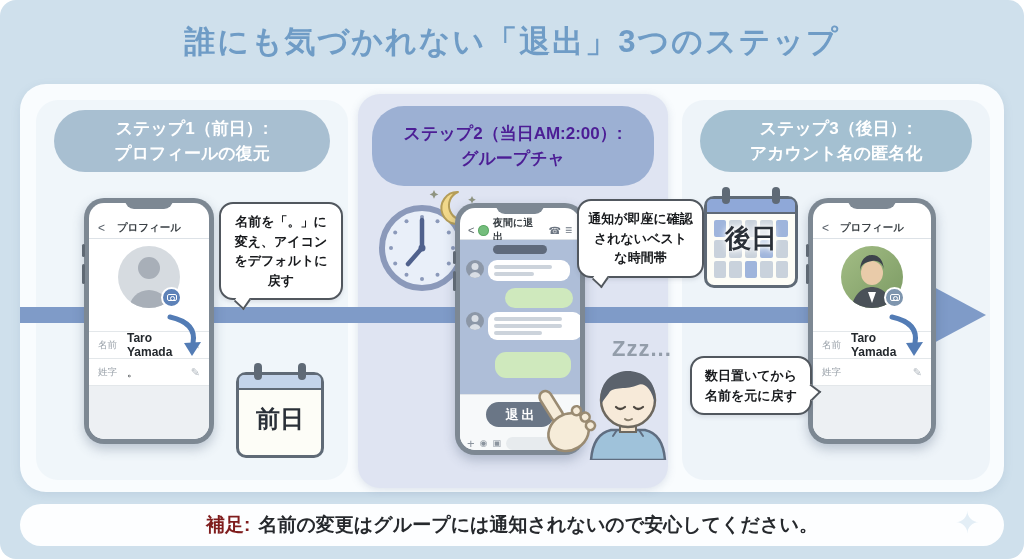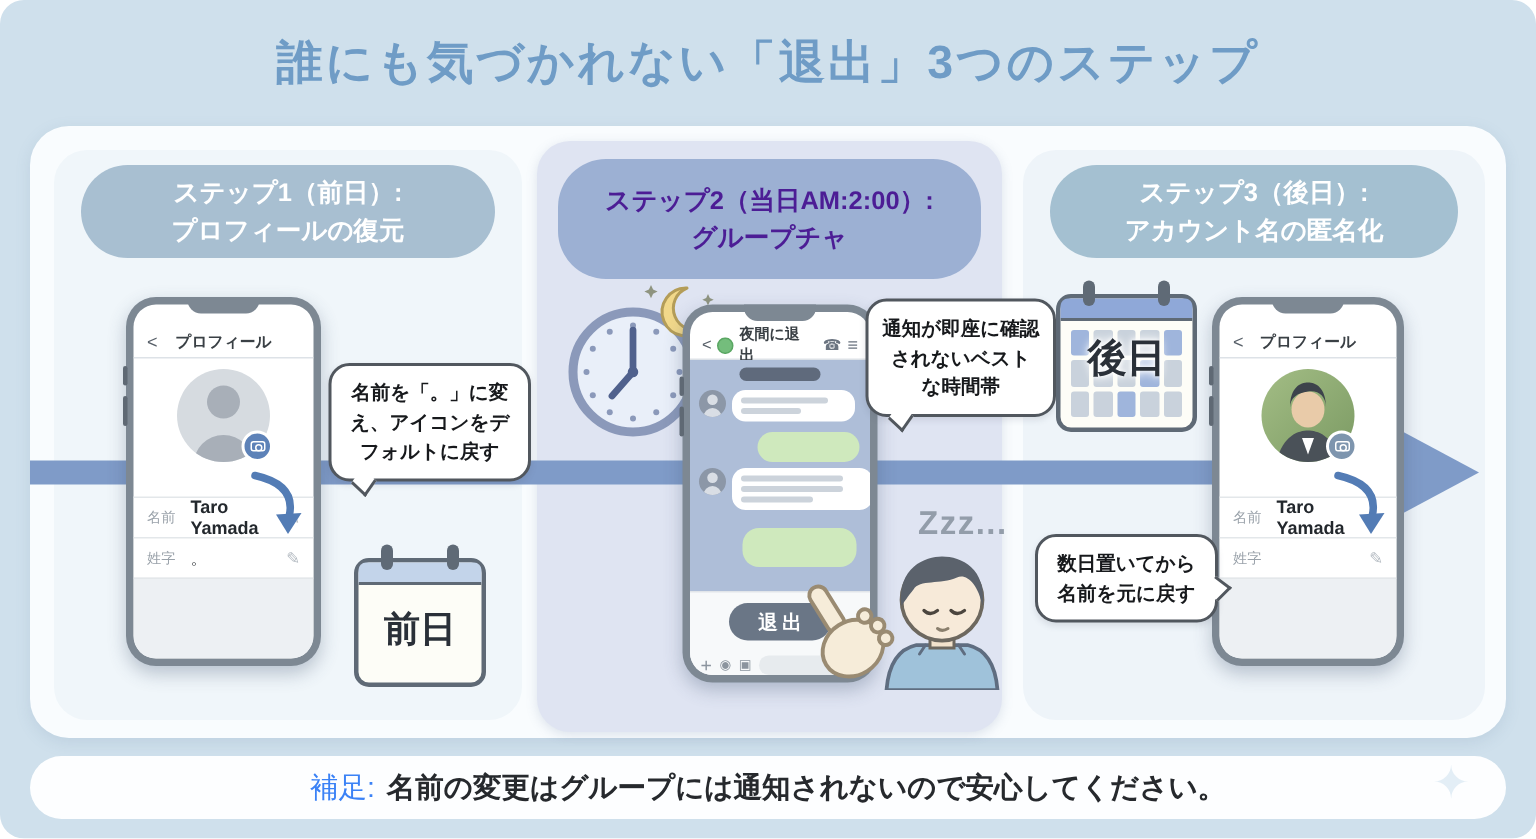--- a/index.html
+++ b/index.html
@@ -91,21 +91,21 @@
   .inputrow .ic { font-size:9px; line-height:1; }
   .inputpill { flex:1; height:13px; background:#e7ebee; border-radius:7px; }
 
   
   .bubble { position:absolute; background:#fff; border:2px solid #51575e; border-radius:14px; padding:8px 9px;
             font-size:13px; font-weight:600; color:#17191c; line-height:1.5; text-align:center; z-index:4;
             box-shadow:0 2px 4px rgba(80,90,110,.15); }
   .tail { position:absolute; width:13px; height:13px; background:#fff; }
   .tail.dl { bottom:-9px; left:15px; border-left:2px solid #51575e; border-bottom:2px solid #51575e; transform:rotate(-55deg) skewX(-8deg); }
   .tail.r  { right:-8px; bottom:14px; border-right:2px solid #51575e; border-top:2px solid #51575e; transform:rotate(45deg) skewY(-8deg); }
-  #bubble1 { left:219px; top:202px; width:135px;margin-top:40px; }
+  #bubble1 { left:219px; top:202px; width:124px; }
   #bubble2 { left:577px; top:199px; width:127px; }
   #bubble3 { left:690px; top:356px; width:122px; }
 
   
   .calendar { position:absolute; z-index:3; background:#fdfdf7; border:3px solid #5f6a76; border-radius:10px; }
   .cal-head { height:15px; border-radius:5px 5px 0 0; border-bottom:2px solid #5f6a76; }
   #cal1 .cal-head { background:#c3d4ea; }
   #cal3 .cal-head { background:#8fa8d8; }
   .ring { position:absolute; top:-12px; width:8px; height:17px; background:#5f6a76; border-radius:4px; }
   .ring.l { left:15px; } .ring.r { right:15px; }
@@ -120,21 +120,21 @@
   .cal-grid i:nth-child(4n+1) { background:#9fb5dc; }
 
   .deco { position:absolute; z-index:3; }
   #clock   { left:374px; top:186px; }
   #sleeper { left:583px; top:362px; }
   #hand    { left:520px; top:382px; z-index:6; }
   .zzz { position:absolute; left:612px; top:336px; font-size:22px; font-weight:bold; color:#939daa; z-index:3; letter-spacing:1px; }
 
   .footer { position:absolute; left:20px; top:504px; width:984px; height:42px; background:#fdfeff; border-radius:21px;
             display:flex; align-items:center; justify-content:center; gap:8px; font-size:19px; z-index:1; }
-  .footer .pre { color:#3b82f6; font-weight:normal; }
+  .footer .pre { color:#7f1d1d; font-weight:bold; }
   .footer .txt { color:#26292d; font-weight:600; }
   .sparkle { position:absolute; right:44px; top:505px; font-size:30px; color:#e3eef6; z-index:2; }
 </style>
 </head>
 <body>
 
 <div class="page">
 
   <div class="title">誰にも気づかれない「退出」3つのステップ</div>
 

